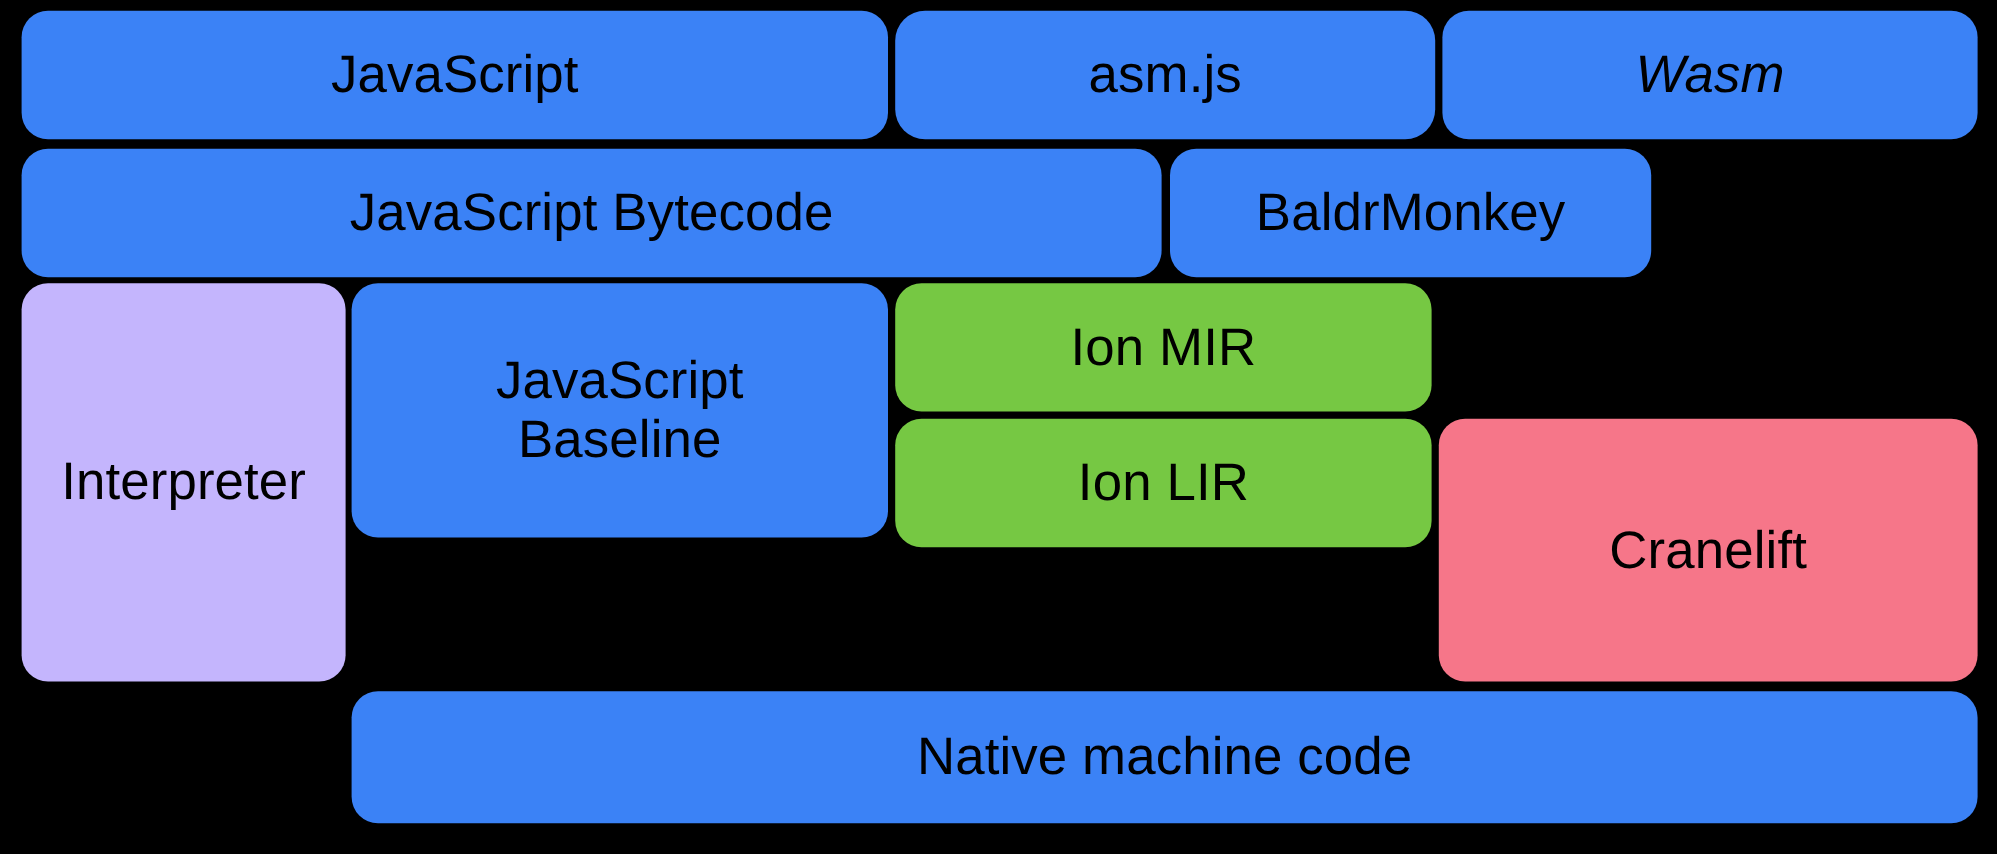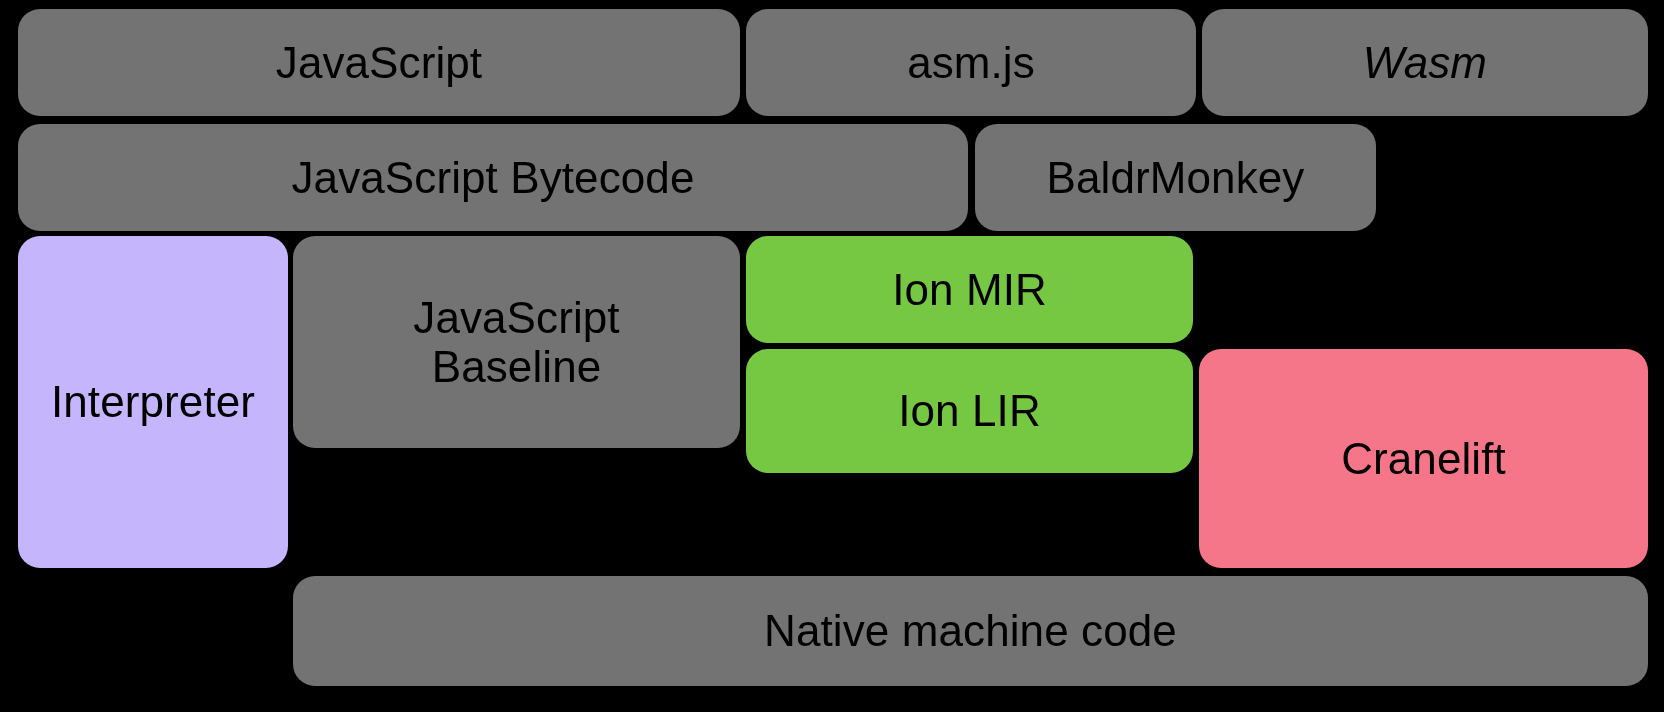--- a/index.html
+++ b/index.html
@@ -26,39 +26,39 @@
     text-align: center;
     color: #000000;
     font-size: 44px;
     font-weight: 400;
     line-height: 1.12;
     letter-spacing: 0.1px;
     padding: 2px 10px;
     white-space: pre-line;
     user-select: none;
   }
-  .fill-white { background: #737373; }
+  .fill-white { background: #3b82f6; }
   .fill-grey  { background: #c4b5fd; }
   .fill-green { background: #76c843; }
   .fill-pink  { background: #f67689; }
 
   
   .n-javascript        { left: 18px;   top: 9px;   width: 722px;  height: 107px; }
-  .n-asmjs             { left: 746px;  top: 9px;   width: 450px;  height: 107px; }
+  .n-asmjs             { left: 746px;  top: 9px;   width: 450px;  height: 107px; border-radius: 25px; }
   .n-wasm              { left: 1202px; top: 9px;   width: 446px;  height: 107px; font-style: italic; }
 
   
   .n-js-bytecode       { left: 18px;   top: 124px; width: 950px;  height: 107px; }
   .n-baldrmonkey       { left: 975px;  top: 124px; width: 401px;  height: 107px; }
 
   
   .n-interpreter       { left: 18px;   top: 236px; width: 270px;  height: 332px; }
   .n-js-baseline       { left: 293px;  top: 236px; width: 447px;  height: 212px; }
   .n-ion-mir           { left: 746px;  top: 236px; width: 447px;  height: 107px; }
-  .n-ion-lir           { left: 746px;  top: 349px; width: 447px;  height: 124px; }
+  .n-ion-lir           { left: 746px;  top: 349px; width: 447px;  height: 107px; }
   .n-macro-assembler   { left: 293px;  top: 456px; width: 900px;  height: 112px; }
   .n-cranelift         { left: 1199px; top: 349px; width: 449px;  height: 219px; }
 
   
   .n-native-code       { left: 293px;  top: 576px; width: 1355px; height: 110px; }
 </style>
 </head>
 <body>
 
 <div id="diagram">

